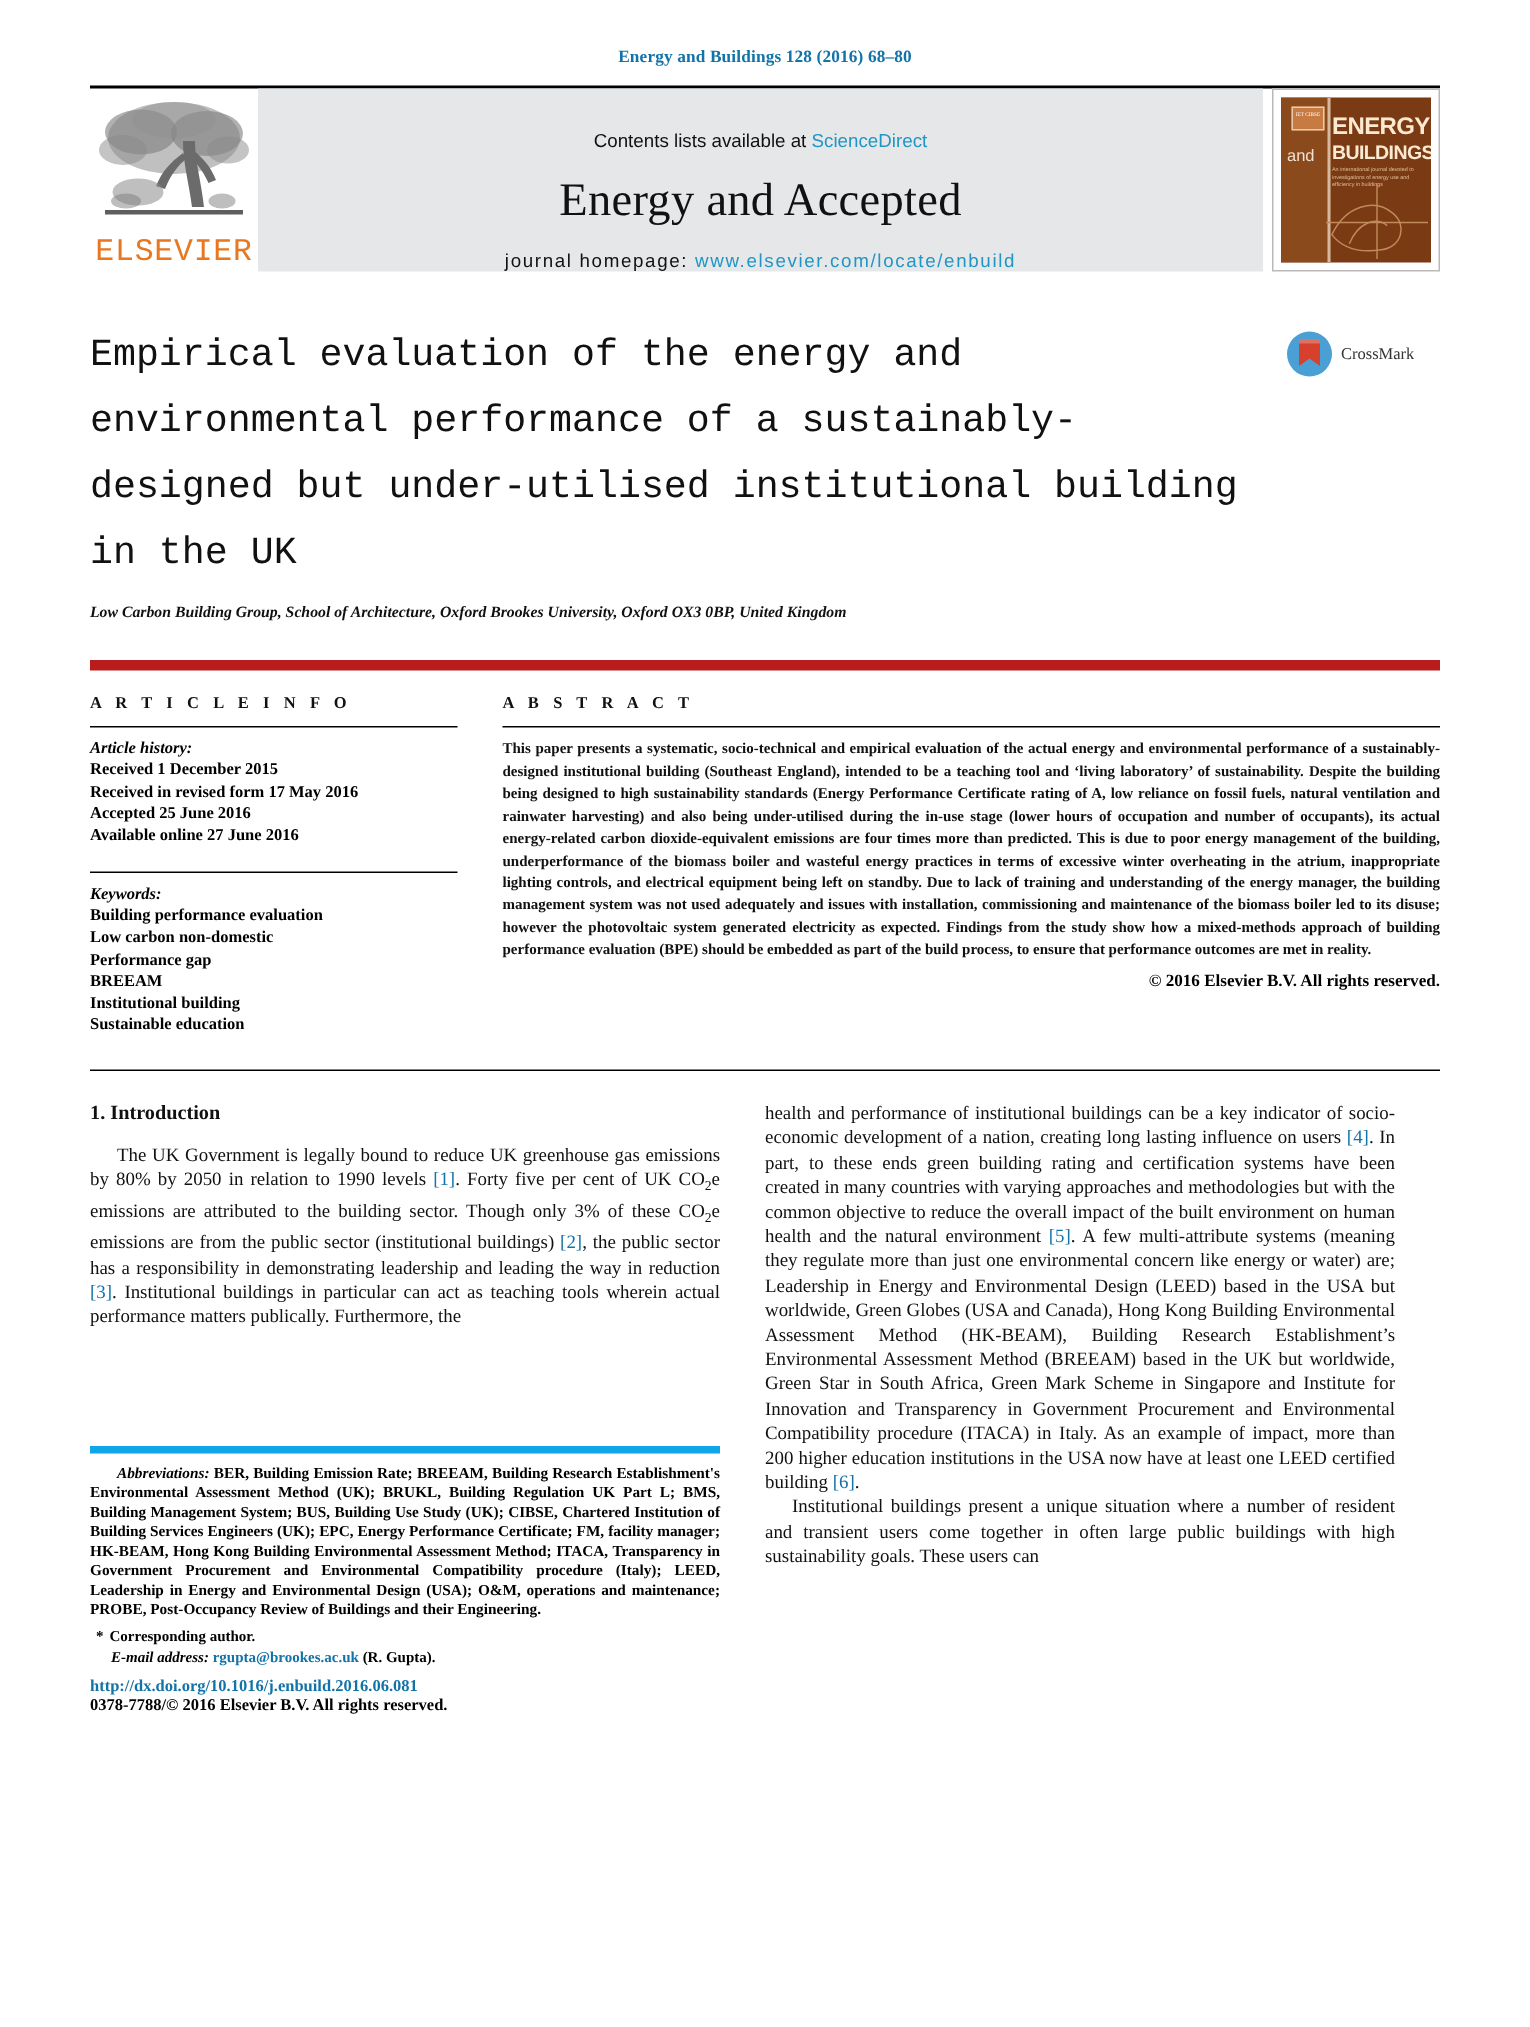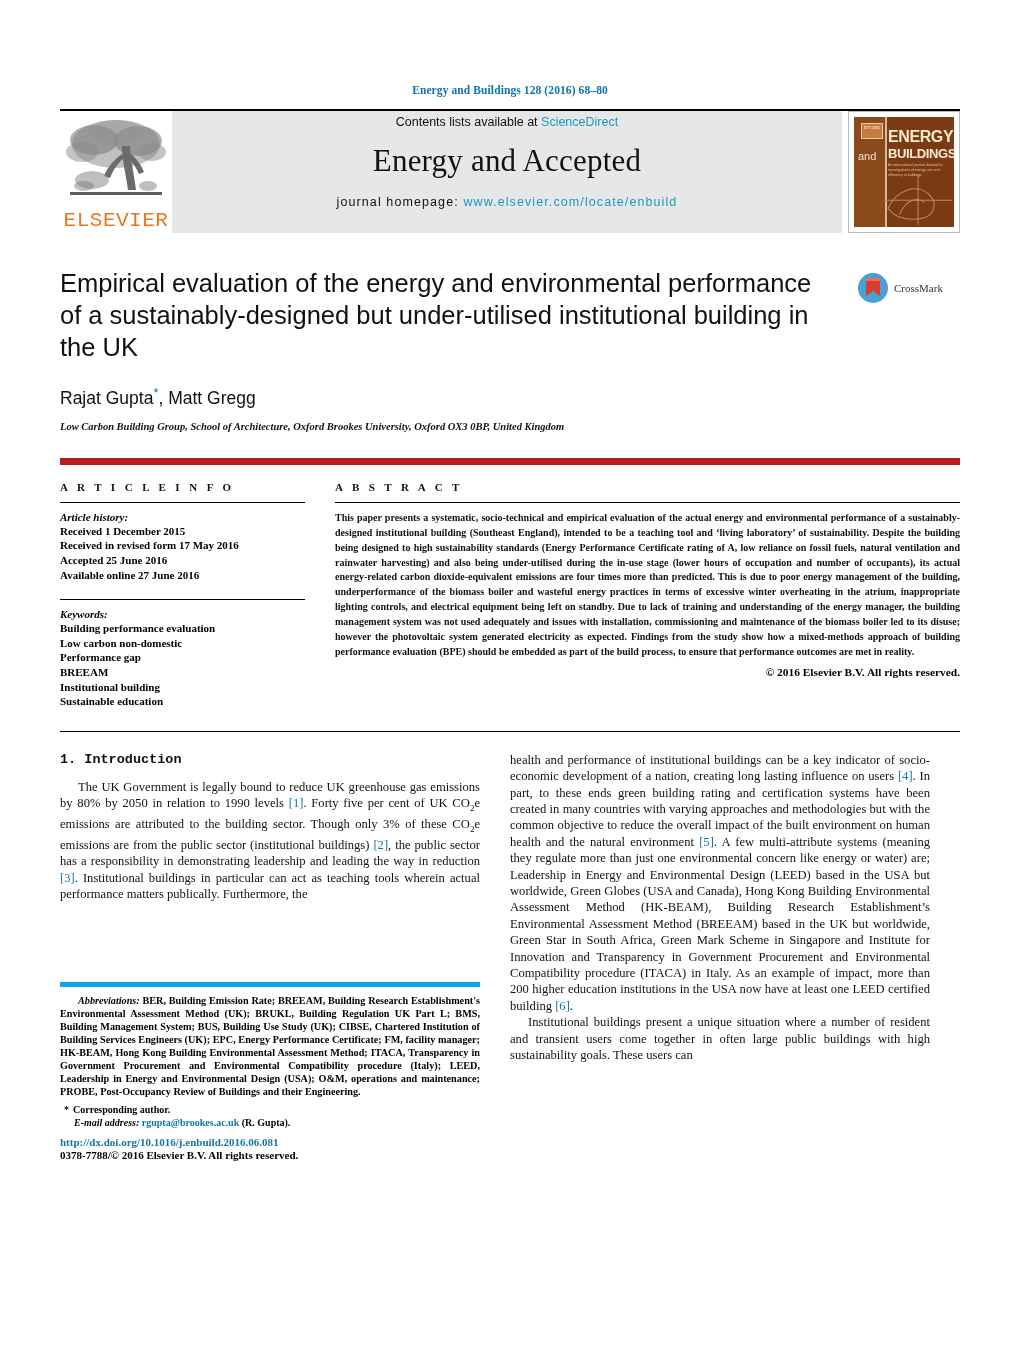--- a/index.html
+++ b/index.html
@@ -21,21 +21,21 @@
     overflow: hidden;
   }
 
   
   .runninghead {
     text-align: center;
     font-family: "Liberation Serif", serif;
     font-size: 11.5px;
     font-weight: bold;
     color: #1273a8;
-    padding-top: 84px;
+    padding-top: 32px;
     letter-spacing: .1px;
   }
 
   
   .masthead {
     margin: 13px 60px 0 60px;
     border-top: 2px solid #000;
     padding-top: 0;
     display: flex;
     align-items: stretch;
@@ -60,21 +60,21 @@
     line-height: 1;
     font-weight: 400;
   }
   .journal-band {
     flex: 1 1 auto;
     background: #e6e7e9;
     position: relative;
     display: flex;
     flex-direction: column;
     align-items: center;
-    justify-content: flex-start;
+    justify-content: flex-end;
   }
   .contents-line {
     font-family: "Liberation Sans", sans-serif;
     font-size: 12.5px;
     color: #111;
     margin-top: 4px;
   }
   .contents-line a { color: #2196c4; text-decoration: none; }
   .journal-title {
     font-family: "Liberation Serif", serif;
@@ -140,23 +140,23 @@
     font-family: "Liberation Sans", sans-serif;
   }
   .cover-art { position: absolute; left: 30%; bottom: 2%; right: 2%; top: 52%; }
 
   
   .titleblock {
     margin: 34px 60px 0 60px;
     position: relative;
   }
   .article-title {
-    font-family: Liberation Sans, sans-serif;
+    font-family: Liberation Mono, monospace;
     font-size: 25.5px;
-    line-height: 32px;
+    line-height: 44px;
     color: #111;
     margin: 0;
     font-weight: 400;
     max-width: 770px;
   }
   .crossmark {
     position: absolute;
     right: 0;
     top: 4px;
     width: 104px;
@@ -239,21 +239,21 @@
   .bodywrap {
     margin: 22px 60px 0 60px;
     border-top: 1px solid #000;
     padding-top: 20px;
     display: flex;
     gap: 30px;
     position: relative;
   }
   .bodycol { width: 420px; }
   h2.section-title {
-    font-family: Liberation Mono, monospace;
+    font-family: Liberation Serif, serif;
     font-size: 13.5px;
     font-weight: bold;
     margin: 0 0 12px 0;
     color: #111;
   }
   p.body-p {
     font-family: "Liberation Serif", serif;
     font-size: 12.6px;
     line-height: 16.4px;
     text-align: justify;
@@ -388,23 +388,20 @@
 
     <div class="crossmark">
       <svg width="34" height="34" viewBox="0 0 34 34" aria-hidden="true">
         <circle cx="17" cy="17" r="15" fill="#4a9fd5"></circle>
         <path d="M10 7 h14 v18 l-7 -5 l-7 5 Z" fill="#d6402c"></path>
         <path d="M10 7 h14 v3 h-14 Z" fill="#ffffff" opacity=".25"></path>
       </svg>
       <span class="crossmark-label">CrossMark</span>
     </div>
 
-    <div class="authors">
-      <span>Rajat Gupta</span><span class="star">*</span><span>, Matt Gregg</span>
-    </div>
 
     <div class="affil">Low Carbon Building Group, School of Architecture, Oxford Brookes University, Oxford OX3 0BP, United Kingdom</div>
   </div>
 
   <div class="infoabs">
 
     <div class="col-info">
       <div class="sect-head">A R T I C L E    I N F O</div>
       <div class="rule"></div>
       <div class="info-sub">Article history:</div>

